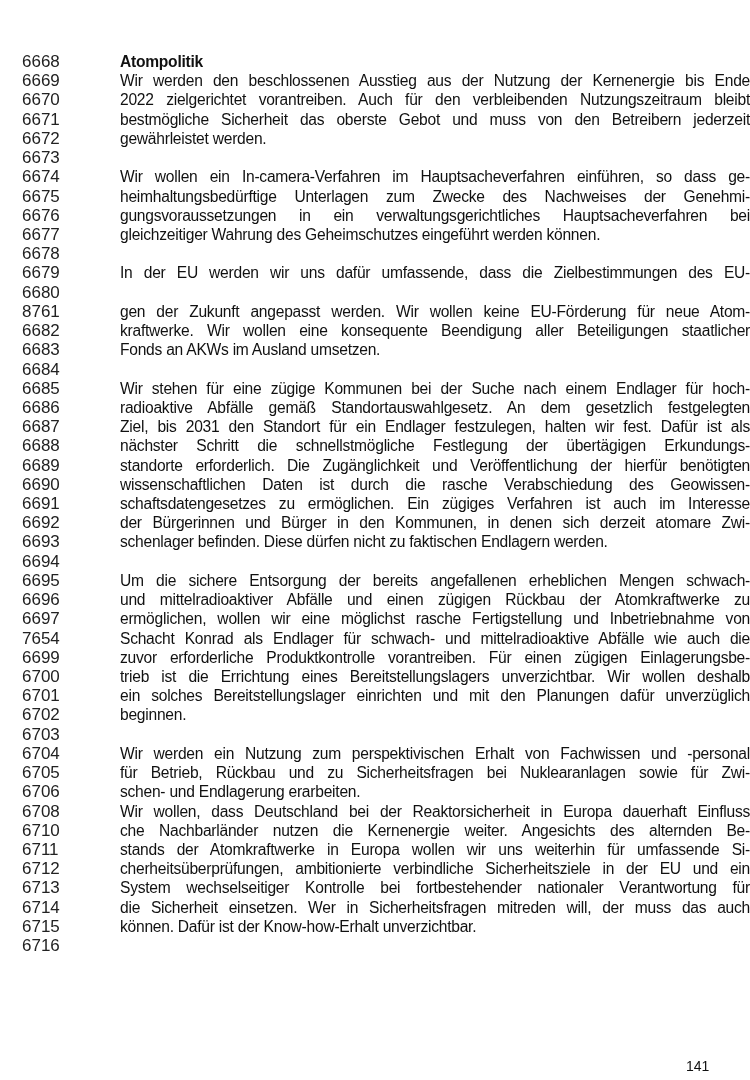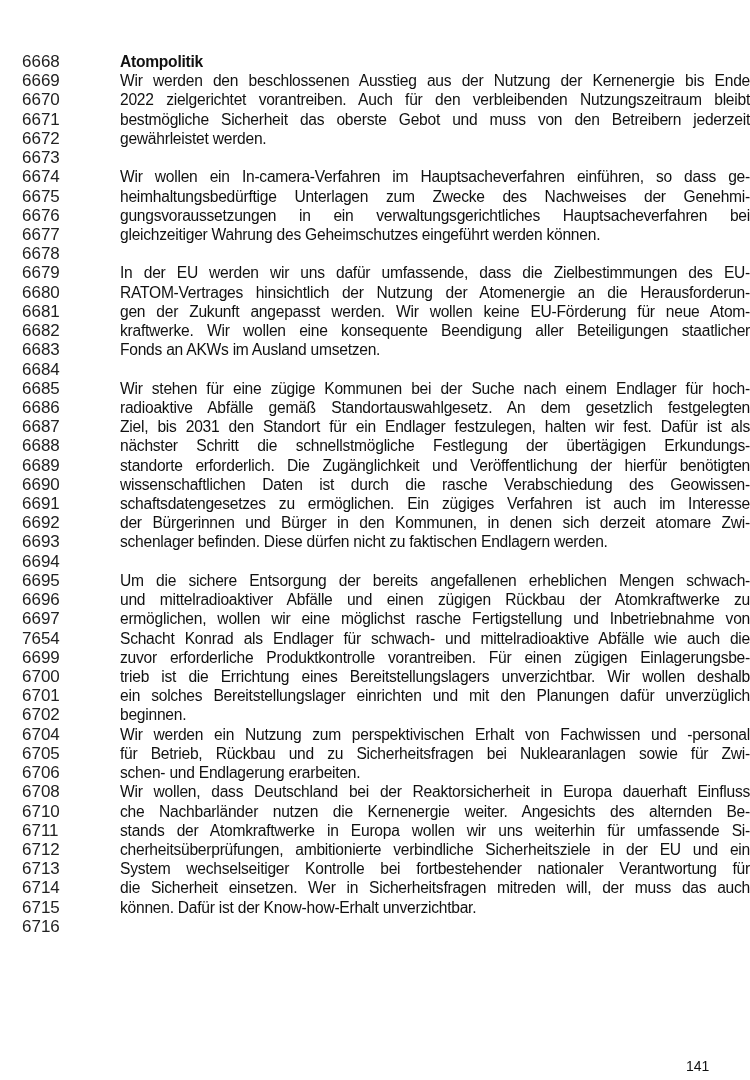--- a/index.html
+++ b/index.html
@@ -76,24 +76,23 @@
     <div class="row">
       <span class="ln">6678</span>
       <span class="tx last"></span>
     </div>
     <div class="row">
       <span class="ln">6679</span>
       <span class="tx ">In der EU werden wir uns dafür umfassende, dass die Zielbestimmungen des EU-</span>
     </div>
     <div class="row">
       <span class="ln">6680</span>
-      <span class="tx ">RATOM-Vertrages hinsichtlich der Nutzung der Atomenergie an die Herausforderun-</span>
-    </div>
-    <div class="row">
-      <span class="ln">6681</span>
+    </div>
+    <div class="row">
+      <span class="ln">8761</span>
       <span class="tx ">gen der Zukunft angepasst werden. Wir wollen keine EU-Förderung für neue Atom-</span>
     </div>
     <div class="row">
       <span class="ln">6682</span>
       <span class="tx ">kraftwerke. Wir wollen eine konsequente Beendigung aller Beteiligungen staatlicher</span>
     </div>
     <div class="row">
       <span class="ln">6683</span>
       <span class="tx last">Fonds an AKWs im Ausland umsetzen.</span>
     </div>
@@ -165,20 +164,24 @@
       <span class="ln">6700</span>
       <span class="tx ">trieb ist die Errichtung eines Bereitstellungslagers unverzichtbar. Wir wollen deshalb</span>
     </div>
     <div class="row">
       <span class="ln">6701</span>
       <span class="tx ">ein solches Bereitstellungslager einrichten und mit den Planungen dafür unverzüglich</span>
     </div>
     <div class="row">
       <span class="ln">6702</span>
       <span class="tx last">beginnen.</span>
+    </div>
+    <div class="row">
+      <span class="ln">6703</span>
+      <span class="tx last"></span>
     </div>
     <div class="row">
       <span class="ln">6704</span>
       <span class="tx ">Wir werden ein Nutzung zum perspektivischen Erhalt von Fachwissen und -personal</span>
     </div>
     <div class="row">
       <span class="ln">6705</span>
       <span class="tx ">für Betrieb, Rückbau und zu Sicherheitsfragen bei Nuklearanlagen sowie für Zwi-</span>
     </div>
     <div class="row">

